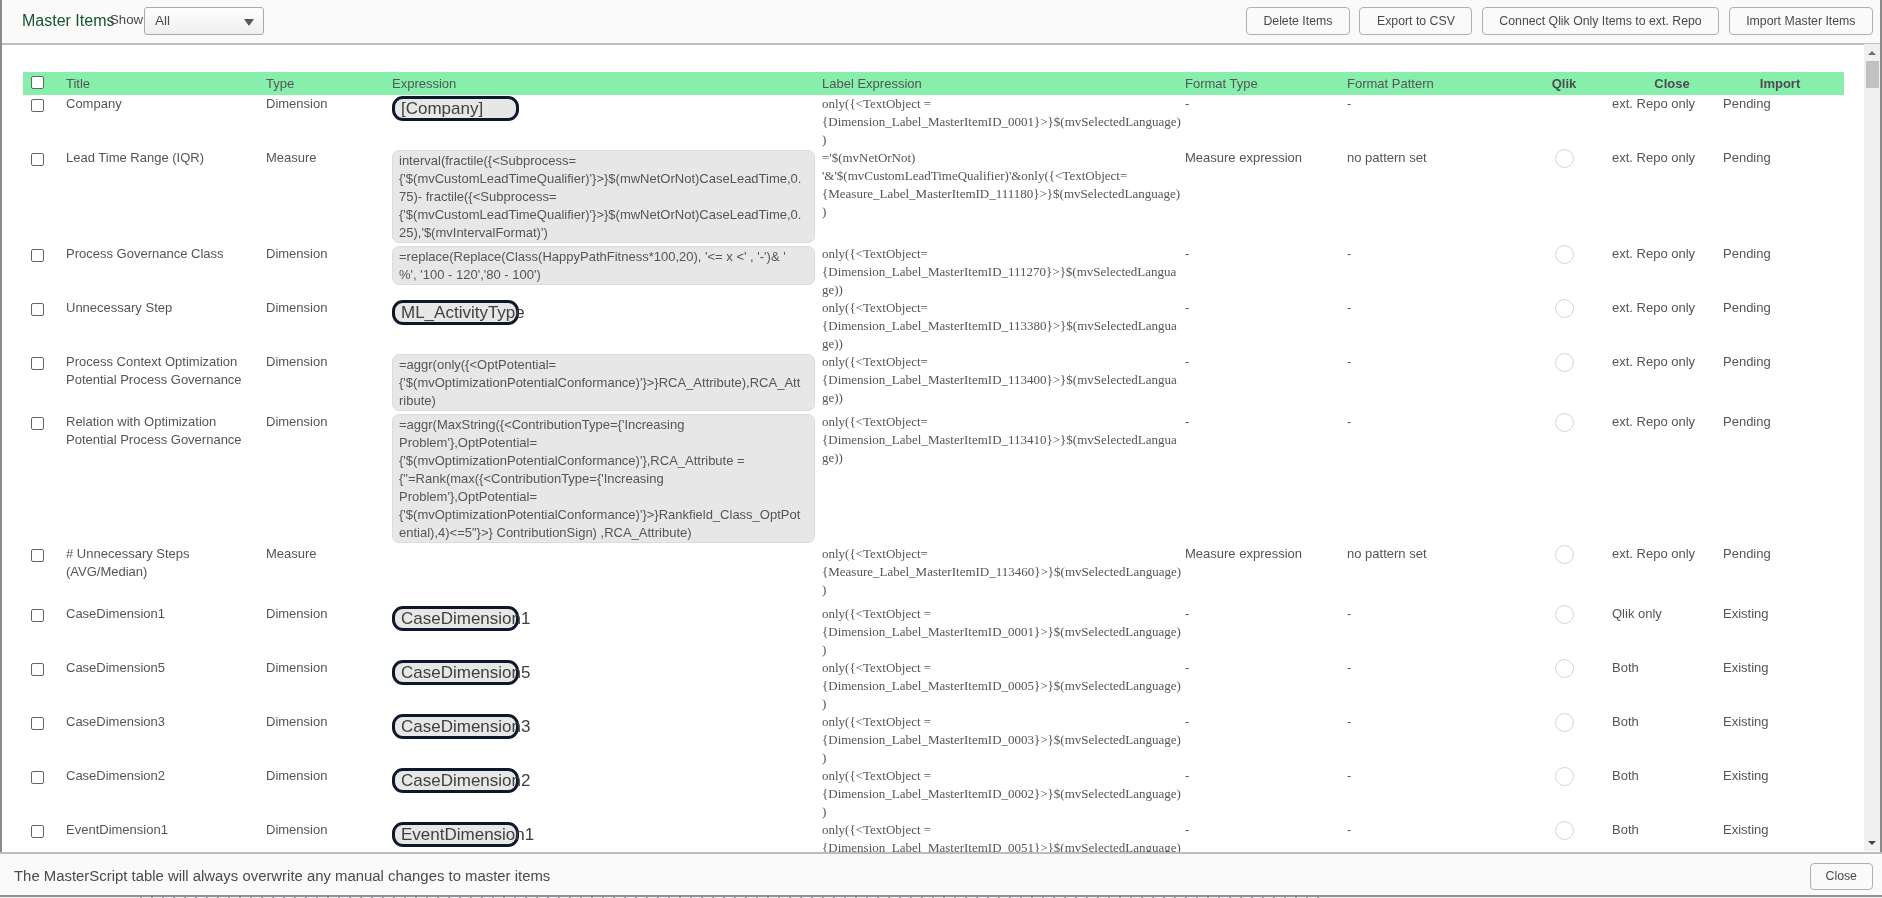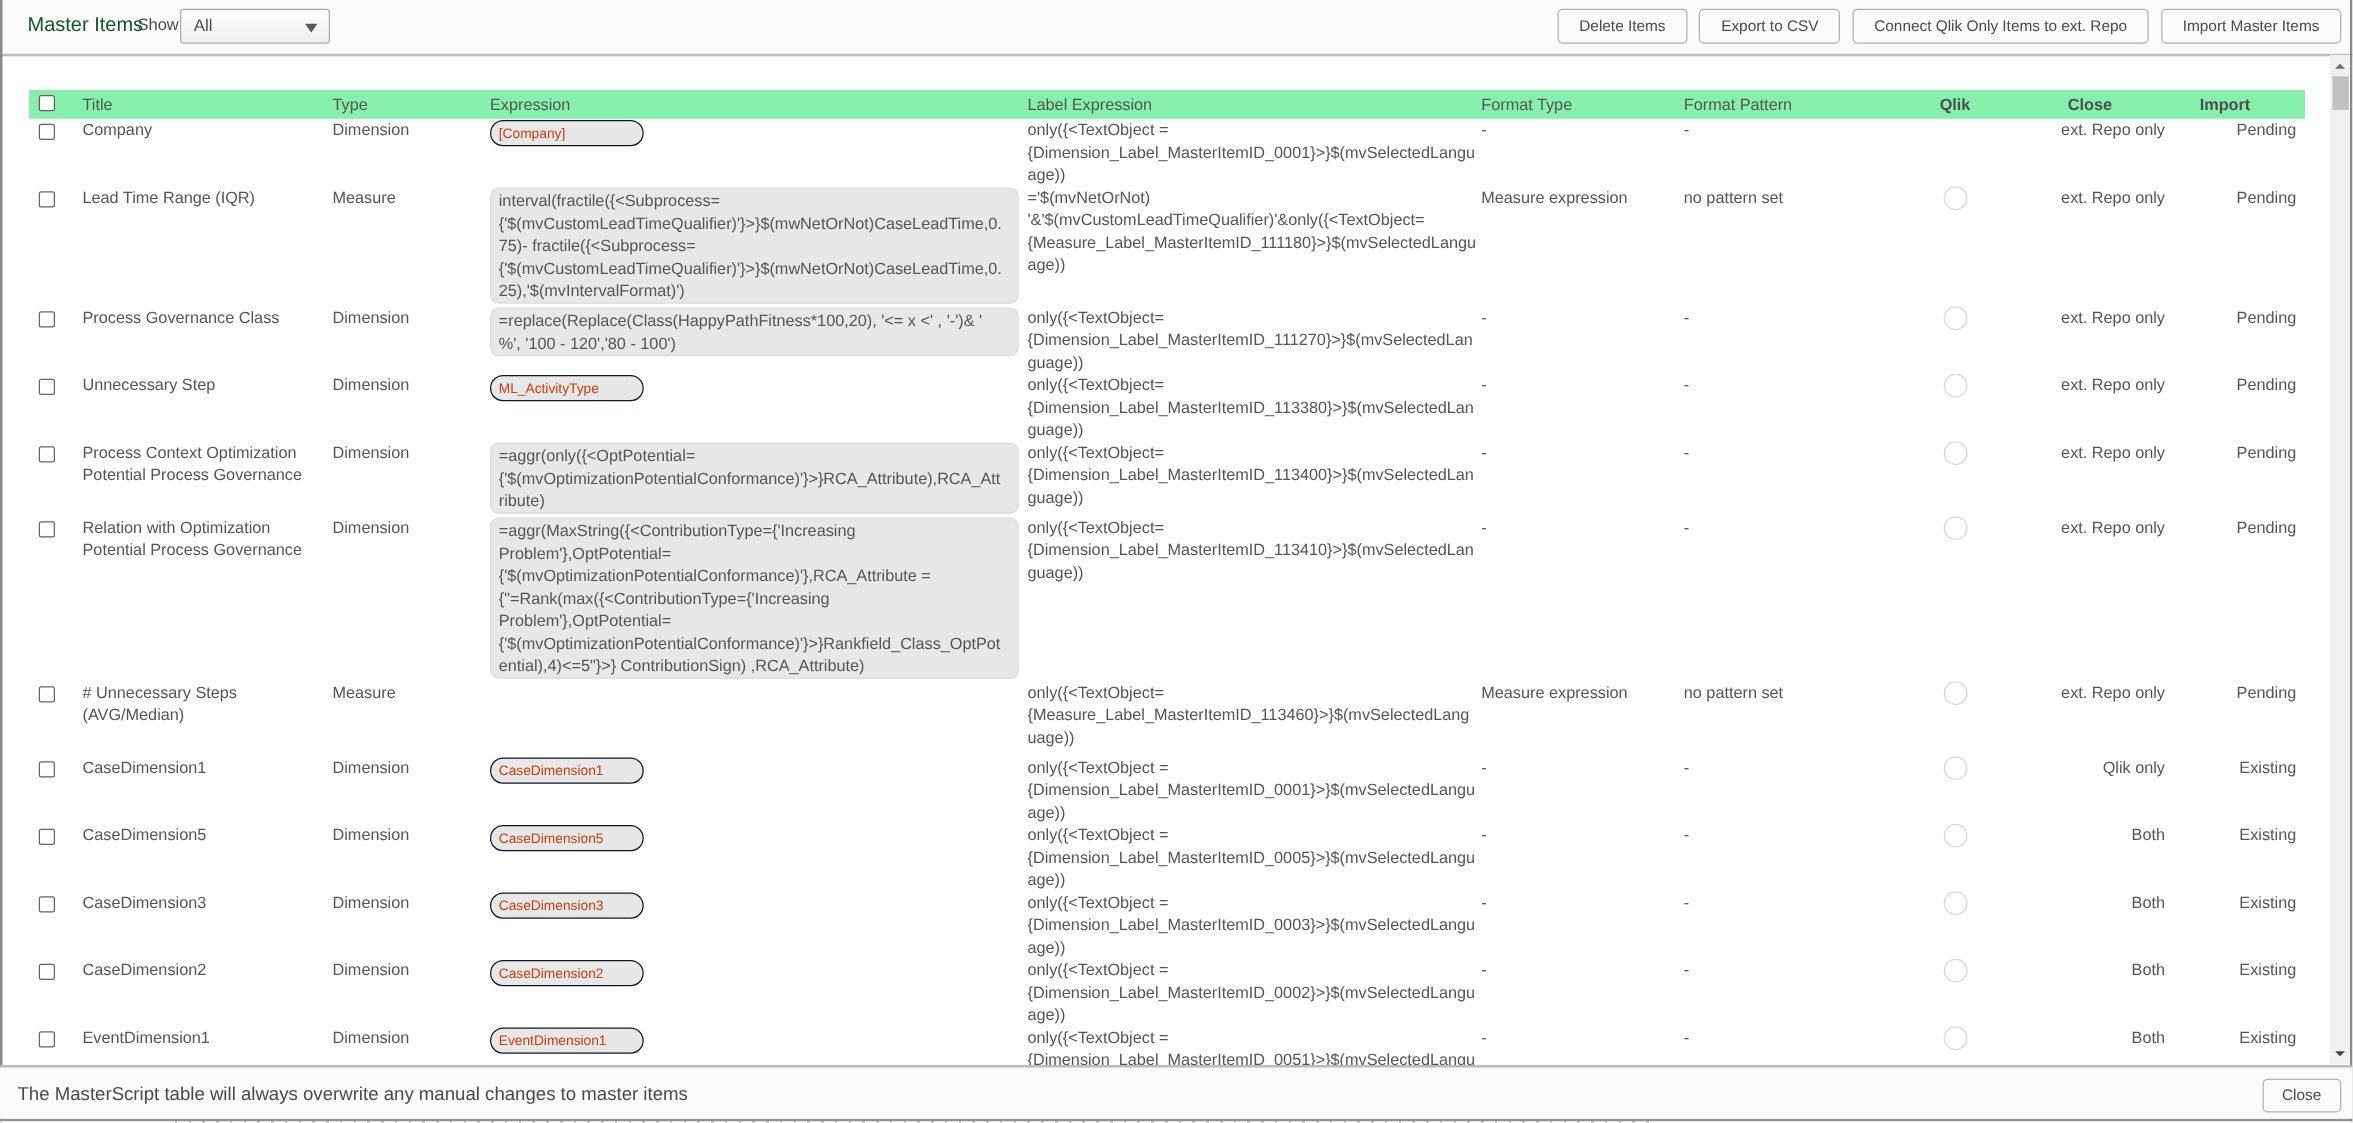--- a/index.html
+++ b/index.html
@@ -42,42 +42,42 @@
 
   
   .tablewrap{position:absolute;left:23px;top:72px;width:1821px;height:780px;overflow:hidden;}
   .thead{position:relative;width:1821px;height:23px;background:#86efac;}
   .tbody{position:relative;width:1821px;}
   .tr{position:relative;width:1821px;}
   .th{position:absolute;font-size:13px;color:#555;top:4px;white-space:nowrap;}
   .th.b{font-weight:bold;color:#4d4d4d;}
   .td{position:absolute;box-sizing:border-box;font-size:13px;color:#555;line-height:18px;top:0;}
   .tbody .tr{overflow:hidden;}
-  .td.ctr{font-weight:normal;color:#555;text-align:right;}
+  .td.ctr{font-weight:normal;color:#555;text-align:left;}
 
   
   .c-check{left:8px;width:20px;}
   .c-title{left:43px;width:196px;}
   .c-type{left:243px;width:120px;}
   .c-expr{left:369px;width:424px;}
   .c-expr > span{margin-left:0;}
   .c-label{left:799px;width:360px;}
   .c-ftype{left:1162px;width:160px;}
   .c-fpat{left:1324px;width:200px;}
   .c-color{left:1492px;width:98px;text-align:center;}
   .c-status{left:1589px;width:120px;text-align:center;}
   .c-import{left:1700px;width:114px;text-align:center;}
 
   .cb{display:block;width:13px;height:13px;box-sizing:border-box;border:1px solid #656565;border-radius:2px;background:#fff;}
-  .chip{display:block;background:#e7e7e7;border:1px solid #0f172a;border-radius:11px;padding:0.5px 6px;width:109px;
-    font-size:11px;color:#c2410c;line-height:18px;white-space:nowrap;box-sizing:content-box;}
+  .chip{display:block;background:#e7e7e7;border:3px solid #0f172a;border-radius:11px;padding:0.5px 6px;width:109px;
+    font-size:17px;color:#404040;line-height:18px;white-space:nowrap;box-sizing:content-box;}
   .exprbox{display:block;background:#e7e7e7;border:1px solid #dcdcdc;border-radius:7px;padding:0.5px 10px 0.5px 6px;width:405px;
     font-size:13px;color:#555;line-height:18px;word-break:break-word;box-sizing:content-box;}
   .circle{display:inline-block;width:19px;height:19px;border-radius:50%;border:1px solid #d6d6d6;background:#fff;box-sizing:border-box;}
-  .lbl{word-break:break-word;}
+  .lbl{word-break:break-word;font-family:Liberation Serif, serif;}
 
   
   .vscroll{position:absolute;left:1863.7px;top:44px;width:16.6px;height:807px;background:#f0f0f0;}
   .vs-arrow{position:absolute;left:4.6px;width:0;height:0;border-left:4px solid transparent;
     border-right:4px solid transparent;}
   .vs-up{top:7px;border-bottom:4.5px solid #6e6e6e;}
   .vs-down{top:796.5px;border-top:4.5px solid #444;}
   .vs-thumb{position:absolute;left:2.4px;top:17px;width:12.6px;height:27px;background:#c1c1c1;}
   
   .edge-l{position:absolute;left:0;top:0;width:1.5px;height:898px;background:#8a8a8a;}

